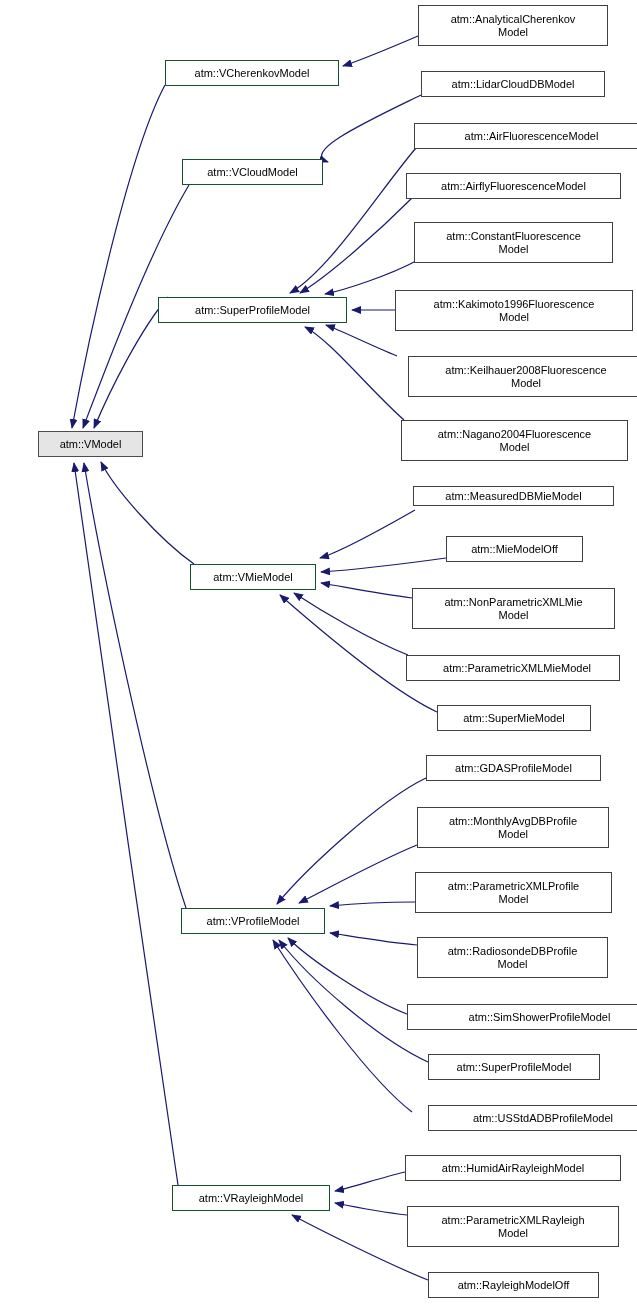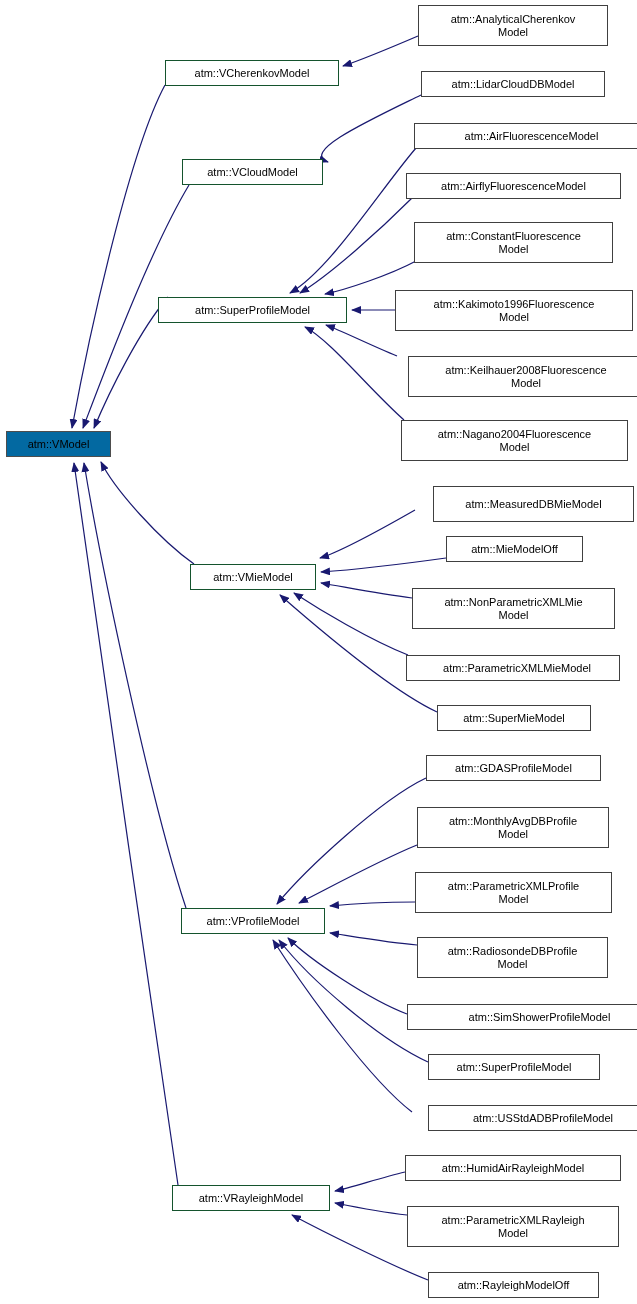--- a/index.html
+++ b/index.html
@@ -35,22 +35,23 @@
     display: flex;
     align-items: center;
     justify-content: center;
     padding: 0 4px;
     white-space: pre-line;
     letter-spacing: 0px;
     z-index: 2;
     cursor: pointer;
   }
   .node.root {
-    background: #0369a1;
+    background: #e5e5e5;
     border: 1px solid #4d4d4d;
+    margin-left: 32px;
   }
   .node.base {
     border: 1px solid #14532d;
   }
 </style>
 </head>
 <body>
 
 <div id="diagram">
   <svg id="edges" viewBox="0 0 637 1304" width="637" height="1304" xmlns="http://www.w3.org/2000/svg">
@@ -105,21 +106,21 @@
       <div class="node" style="left: 414px; top: 123px; width: 235px; height: 26px;">atm::AirFluorescenceModel</div>
       <div class="node" style="left: 406px; top: 173px; width: 215px; height: 26px;">atm::AirflyFluorescenceModel</div>
       <div class="node" style="left: 414px; top: 222px; width: 199px; height: 41px;">atm::ConstantFluorescence
 Model</div>
       <div class="node" style="left: 395px; top: 290px; width: 238px; height: 41px;">atm::Kakimoto1996Fluorescence
 Model</div>
       <div class="node" style="left: 408px; top: 356px; width: 236px; height: 41px;">atm::Keilhauer2008Fluorescence
 Model</div>
       <div class="node" style="left: 401px; top: 420px; width: 227px; height: 41px;">atm::Nagano2004Fluorescence
 Model</div>
-      <div class="node" style="left: 433px; top: 486px; width: 201px; height: 36px;">atm::MeasuredDBMieModel</div>
+      <div class="node" style="left: 413px; top: 486px; width: 201px; height: 20px;">atm::MeasuredDBMieModel</div>
       <div class="node" style="left: 446px; top: 536px; width: 137px; height: 26px;">atm::MieModelOff</div>
       <div class="node" style="left: 412px; top: 588px; width: 203px; height: 41px;">atm::NonParametricXMLMie
 Model</div>
       <div class="node" style="left: 406px; top: 655px; width: 214px; height: 26px; padding-left: 12px;">atm::ParametricXMLMieModel</div>
       <div class="node" style="left: 437px; top: 705px; width: 154px; height: 26px;">atm::SuperMieModel</div>
       <div class="node" style="left: 426px; top: 755px; width: 175px; height: 26px;">atm::GDASProfileModel</div>
       <div class="node" style="left: 417px; top: 807px; width: 192px; height: 41px;">atm::MonthlyAvgDBProfile
 Model</div>
       <div class="node" style="left: 415px; top: 872px; width: 197px; height: 41px;">atm::ParametricXMLProfile
 Model</div>

